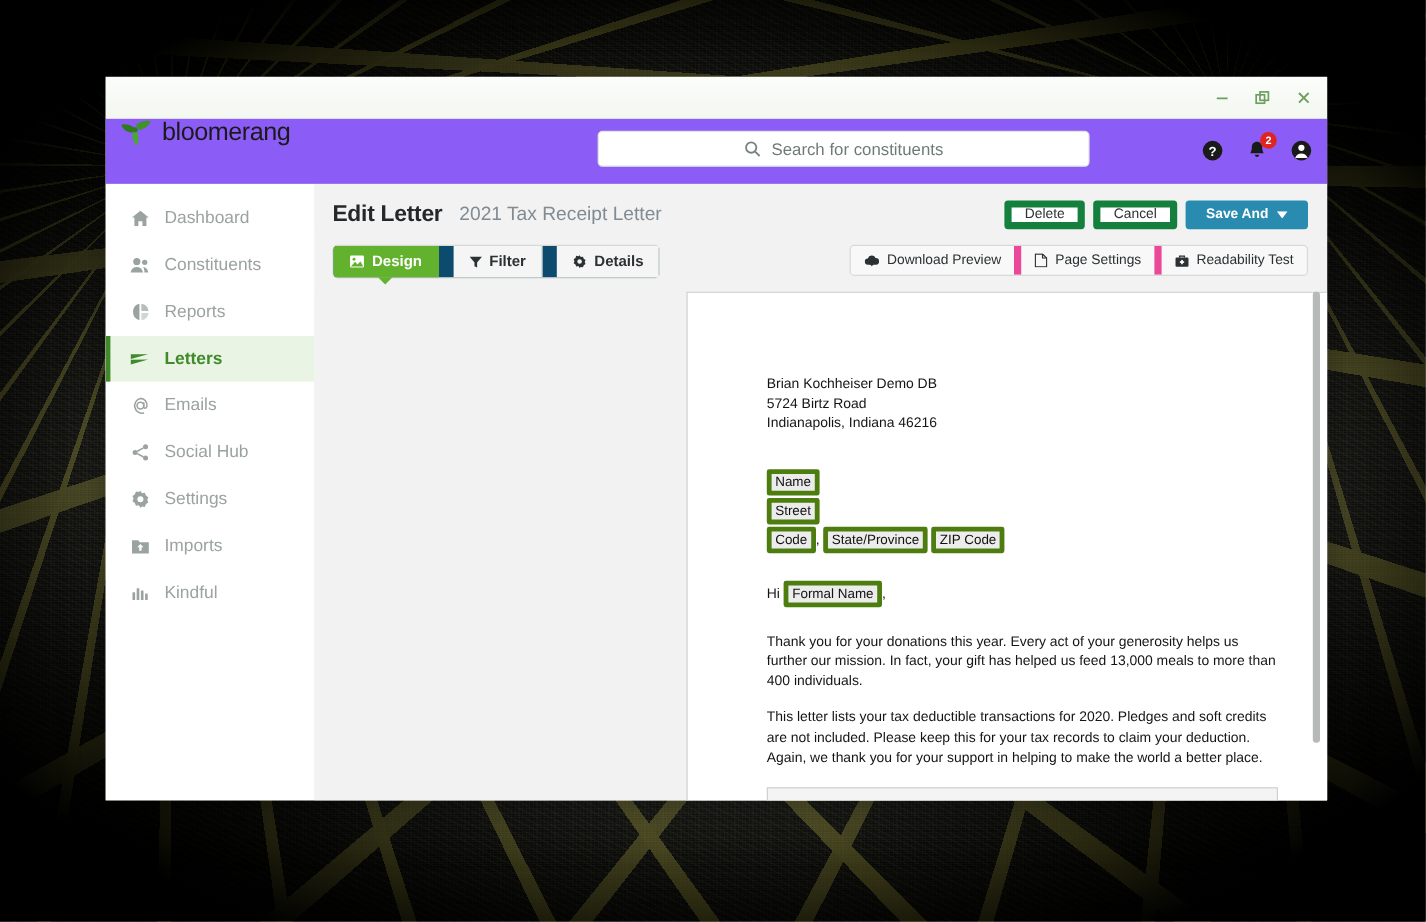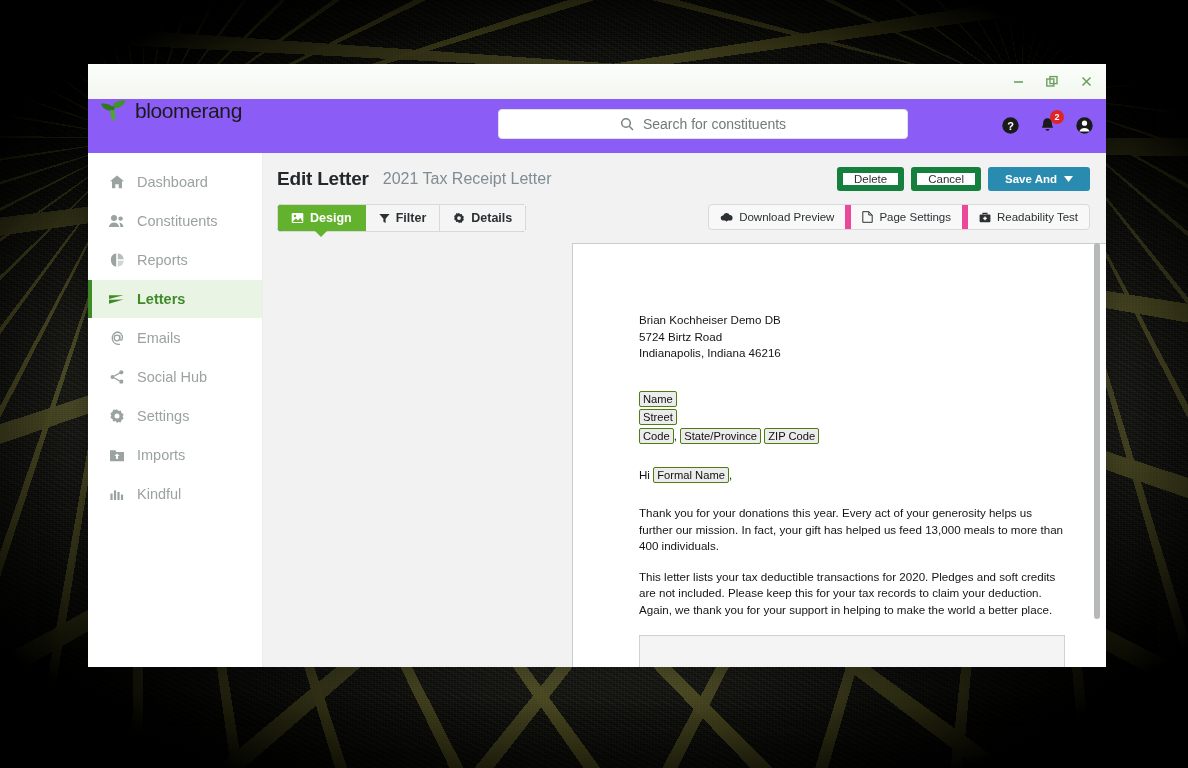--- a/index.html
+++ b/index.html
@@ -223,20 +223,21 @@
     display: flex;
     align-items: flex-start;
   }
   #tabs {
     display: flex;
     border: 1px solid #d6dad8;
     border-radius: 4px;
     overflow: visible;
     background: #0c4a6e;
     height: 28px;
+    gap: 12px;
   }
   .tab {
     display: flex; align-items: center; gap: 6px;
     padding: 0 13px;
     font-size: 12.5px;
     font-weight: bold;
     color: #2c3134;
     border-right: 1px solid #d6dad8;
     cursor: pointer;
     background: #f4f5f4;
@@ -289,21 +290,21 @@
     font-size: 11.6px;
     color: #141414;
     line-height: 1.43;
   }
   .addr-line { white-space: nowrap; }
   .spacer-lg { height: 29px; }
   .spacer-md { height: 21px; }
   .token {
     display: inline-block;
     background: #ececec;
-    border: 1px solid #4d7c0f;
+    border: 4px solid #4d7c0f;
     border-radius: 2px;
     padding: 0 3px;
     font-size: 11.2px;
     line-height: 14px;
     color: #111;
   }
   .token-row { margin-bottom: 2px; }
   .para { margin-bottom: 14px; text-align: left; }
   #data-table-block {
     margin-top: 16px;

